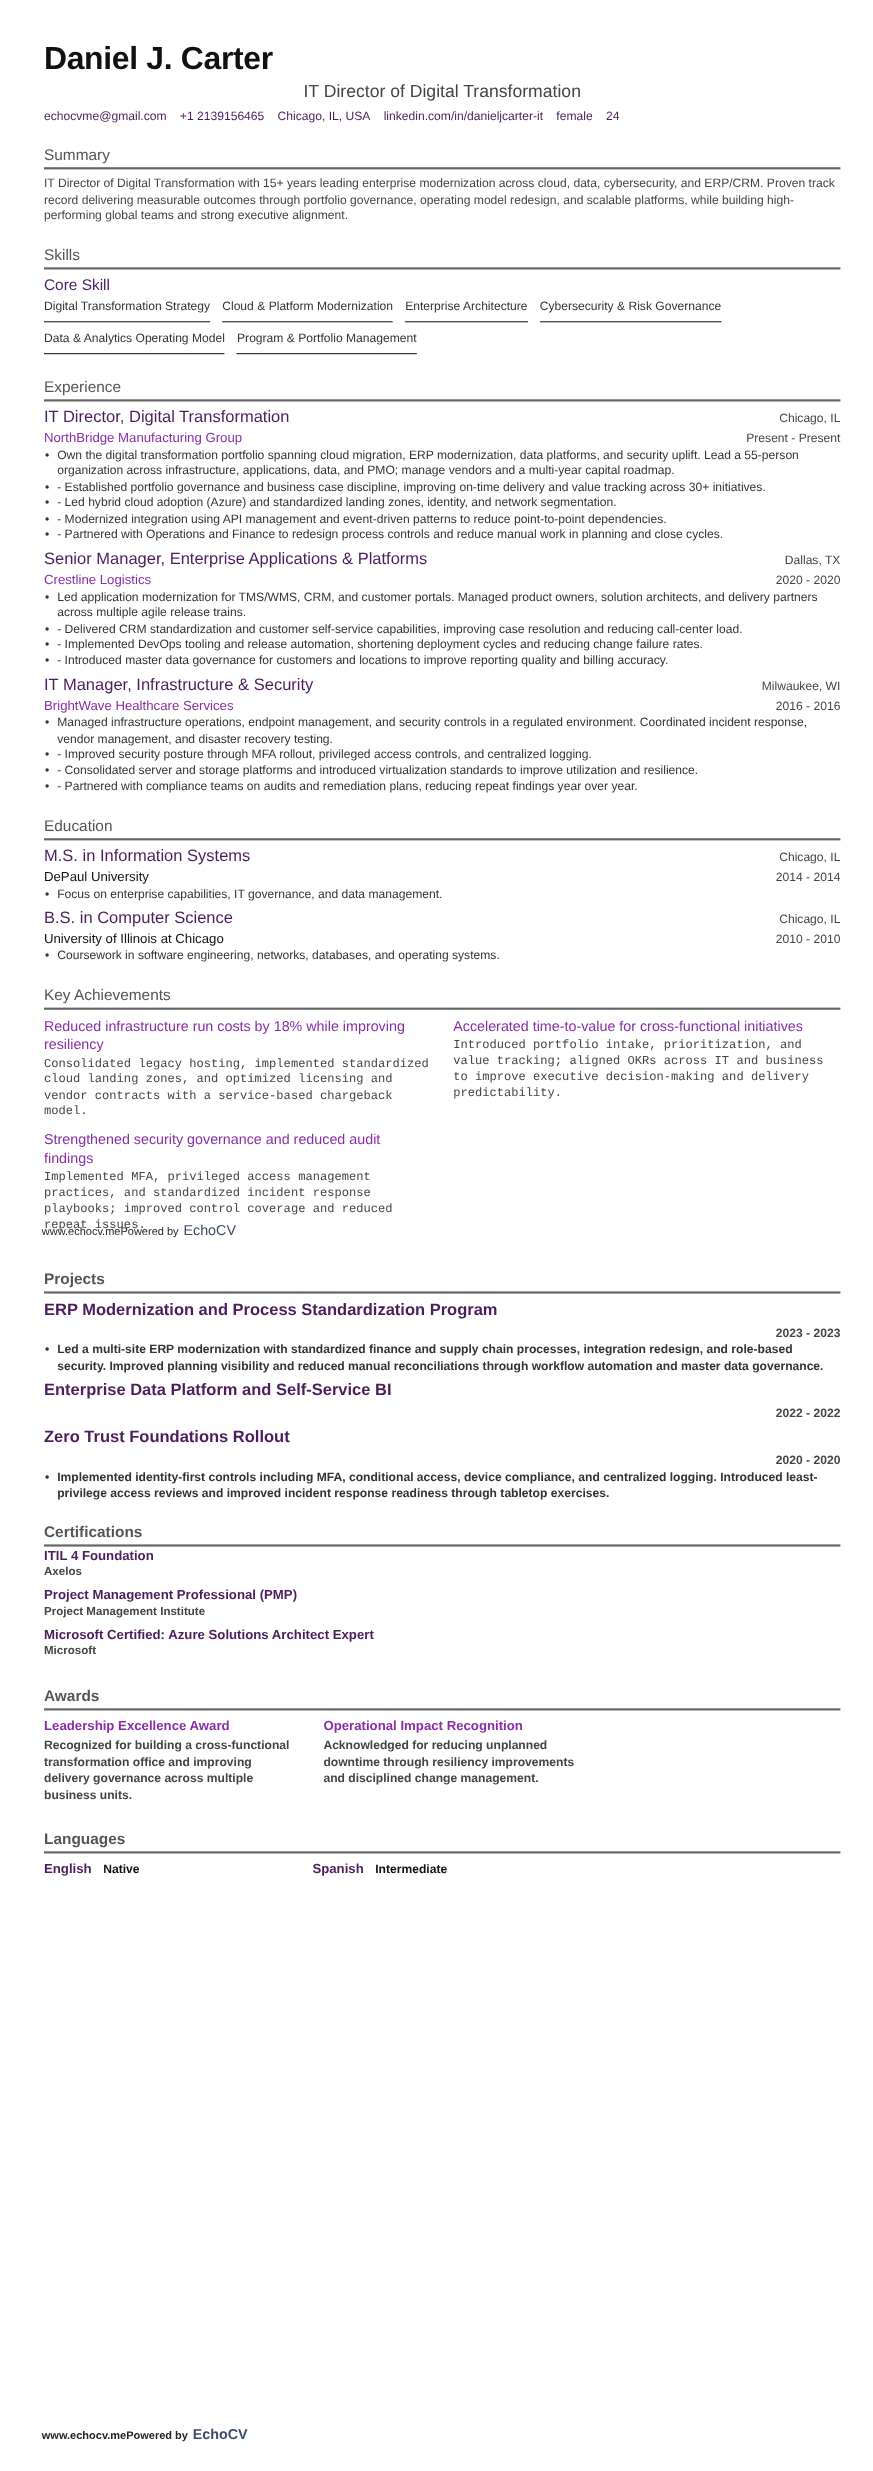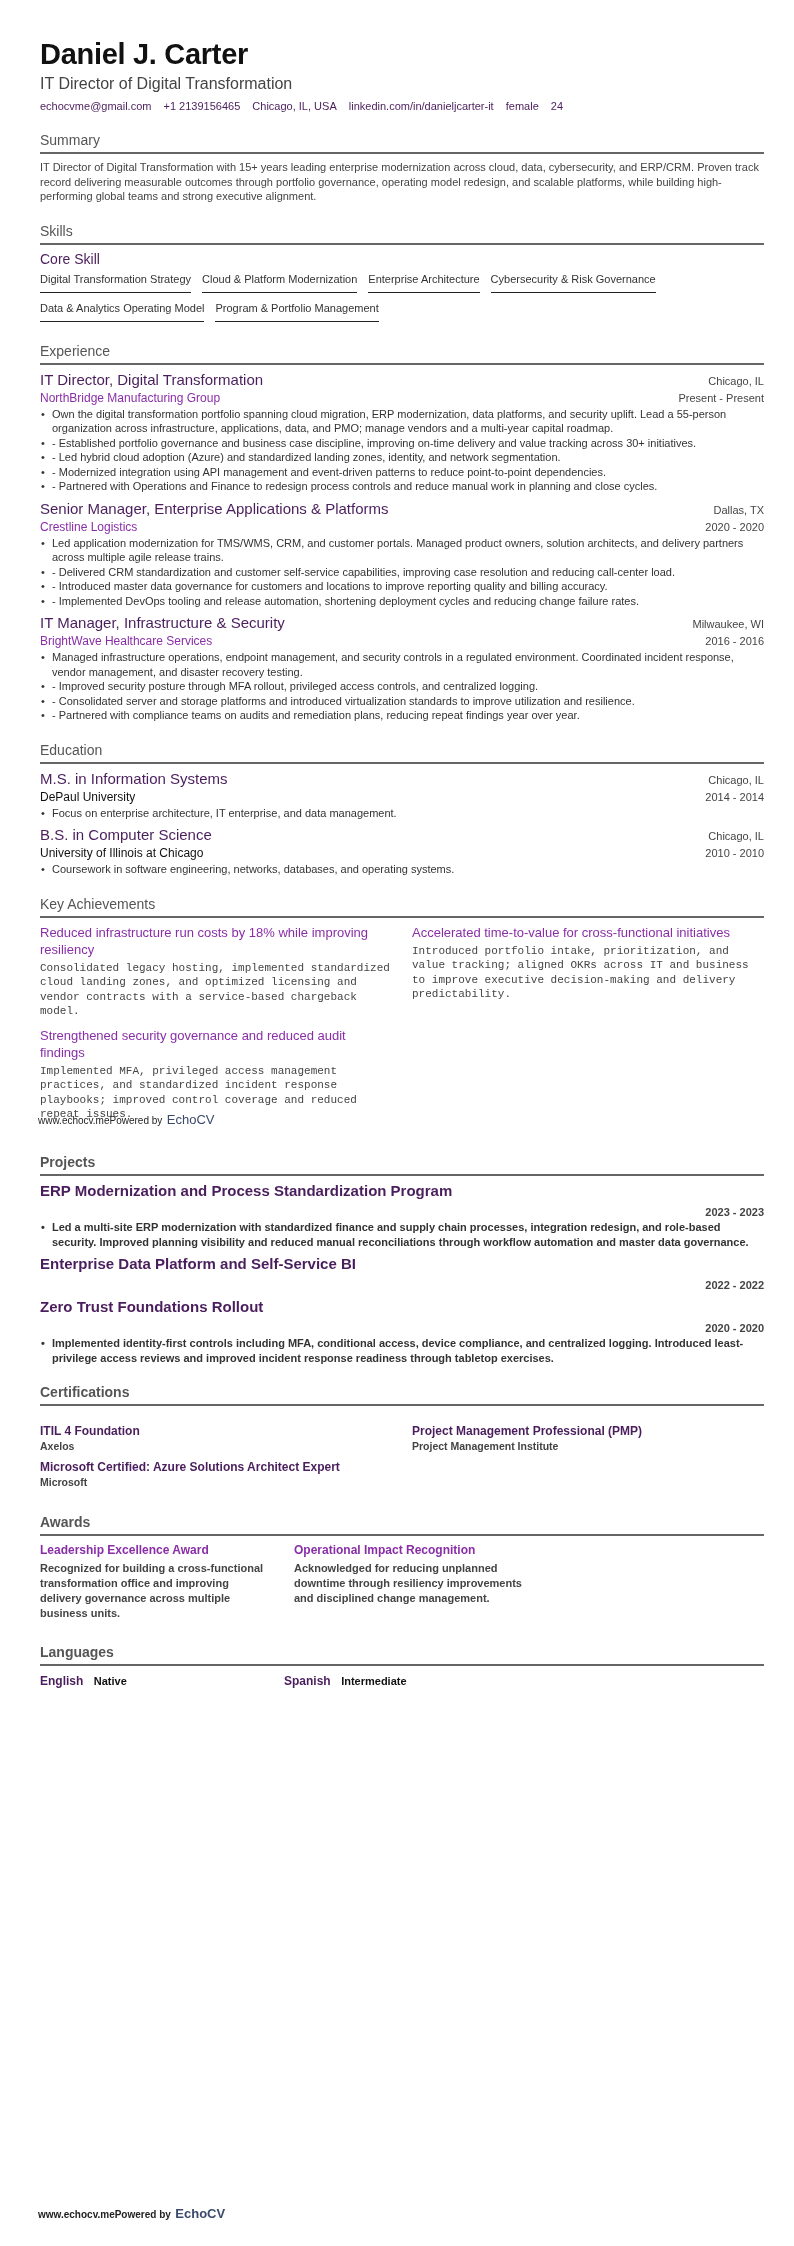--- a/index.html
+++ b/index.html
@@ -6,21 +6,21 @@
   html, body { background: #ffffff; }
   body { width: 794px; height: 2246px; position: relative; font-family: "Liberation Sans", "DejaVu Sans", sans-serif; color: #333; }
   .page { position: absolute; left: 0; width: 794px; }
   .page1 { top: 0; height: 1123px; }
   .page2 { top: 1096px; height: 1123px; font-weight: bold; }
   .content { position: absolute; left: 40px; width: 724px; }
   .page1 .content { top: 36px; }
   .page2 .content { top: 57px; }
 
   .name { font-size: 29px; font-weight: bold; color: #111; letter-spacing: -0.3px; line-height: 36px; }
-  .title { font-size: 16px; color: #444; line-height: 20px; margin-top: 2px; }
+  .title { font-size: 16px; color: #444; line-height: 20px; margin-top: 2px; text-align: center; }
   .contacts { margin-top: 5px; font-size: 11px; color: #4a1e5c; line-height: 14px; }
   .contacts span { margin-right: 9px; }
 
   .section { margin-top: 14px; }
   .section-title { font-size: 14px; color: #555; line-height: 18px; padding-bottom: 3px; border-bottom: 2px solid #666; }
 
   .summary { font-size: 11px; color: #444; line-height: 14.5px; margin-top: 6px; }
 
   .skill-group { font-size: 14px; color: #4a1e5c; margin-top: 5px; line-height: 18px; }
   .skills { display: flex; flex-wrap: wrap; margin-top: 4px; }
@@ -38,21 +38,21 @@
   ul.bullets li::before { content: "\2022"; position: absolute; left: 1px; top: 0; }
 
   .ach-grid { display: grid; grid-template-columns: 1fr 1fr; column-gap: 20px; margin-top: 6px; }
   .ach { margin-bottom: 8px; }
   .ach-title { font-size: 13px; color: #8a2ea8; line-height: 17px; }
   .ach-desc { font-size: 11px; color: #444; line-height: 14.5px; margin-top: 3px; font-family: Liberation Mono, monospace; }
 
   .proj-title { font-size: 15px; color: #4a1e5c; line-height: 20px; margin-top: 5px; }
   .proj-dates { text-align: right; font-size: 11px; color: #444; margin-top: 4px; line-height: 14px; }
 
-  .cert-grid { display: grid; grid-template-columns: 1fr 1fr; column-gap: 20px; margin-top: 17px; }
+  .cert-grid { display: grid; grid-template-columns: 1fr; column-gap: 20px; margin-top: 0; }
   .cert { margin-bottom: 6px; }
   .cert-name { font-size: 12px; color: #4a1e5c; line-height: 16px; }
   .cert-issuer { font-size: 10.5px; color: #444; line-height: 14px; }
 
   .award-grid { display: grid; grid-template-columns: 230px 230px; column-gap: 14px; margin-top: 6px; gap: 24px; }
   .award-title { font-size: 12px; color: #8a2ea8; line-height: 16px; }
   .award-desc { font-size: 11px; color: #444; line-height: 15px; margin-top: 3px; }
 
   .lang-grid { display: grid; grid-template-columns: 244px 244px; margin-top: 5px; }
   .lang-name { font-size: 12px; color: #4a1e5c; margin-right: 6px; }
@@ -123,22 +123,22 @@
           <span class="job-title">Senior Manager, Enterprise Applications &amp; Platforms</span>
           <span class="loc">Dallas, TX</span>
         </div>
         <div class="row">
           <span class="company">Crestline Logistics</span>
           <span class="dates">2020 - 2020</span>
         </div>
         <ul class="bullets">
           <li>Led application modernization for TMS/WMS, CRM, and customer portals. Managed product owners, solution architects, and delivery partners across multiple agile release trains.</li>
           <li>- Delivered CRM standardization and customer self-service capabilities, improving case resolution and reducing call-center load.</li>
+          <li>- Implemented DevOps tooling and release automation, shortening deployment cycles and reducing change failure rates.</li>
           <li>- Introduced master data governance for customers and locations to improve reporting quality and billing accuracy.</li>
-          <li>- Implemented DevOps tooling and release automation, shortening deployment cycles and reducing change failure rates.</li>
         </ul>
       </div>
 
       <div class="entry">
         <div class="row">
           <span class="job-title">IT Manager, Infrastructure &amp; Security</span>
           <span class="loc">Milwaukee, WI</span>
         </div>
         <div class="row">
           <span class="company">BrightWave Healthcare Services</span>
@@ -158,21 +158,21 @@
       <div class="entry">
         <div class="row">
           <span class="job-title">M.S. in Information Systems</span>
           <span class="loc">Chicago, IL</span>
         </div>
         <div class="row">
           <span class="school">DePaul University</span>
           <span class="dates">2014 - 2014</span>
         </div>
         <ul class="bullets">
-          <li>Focus on enterprise architecture, IT enterprise, and data management.</li>
+          <li>Focus on enterprise capabilities, IT governance, and data management.</li>
         </ul>
       </div>
       <div class="entry">
         <div class="row">
           <span class="job-title">B.S. in Computer Science</span>
           <span class="loc">Chicago, IL</span>
         </div>
         <div class="row">
           <span class="school">University of Illinois at Chicago</span>
           <span class="dates">2010 - 2010</span>

